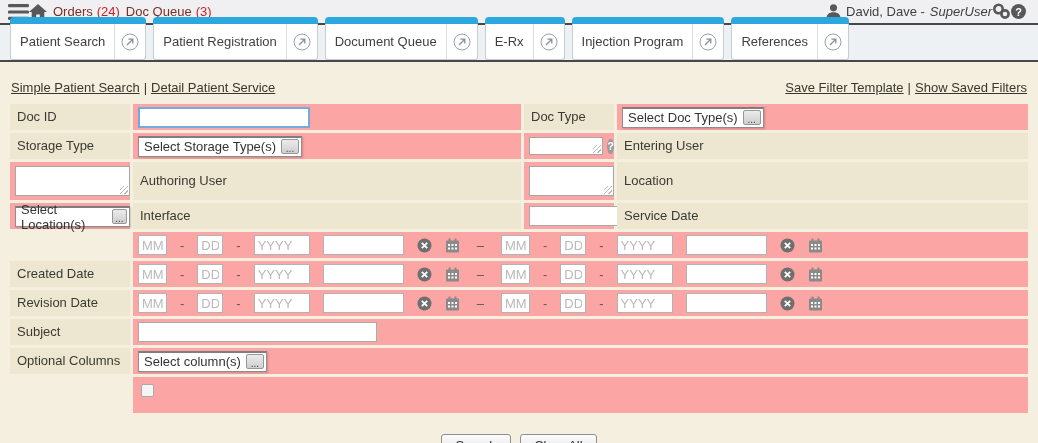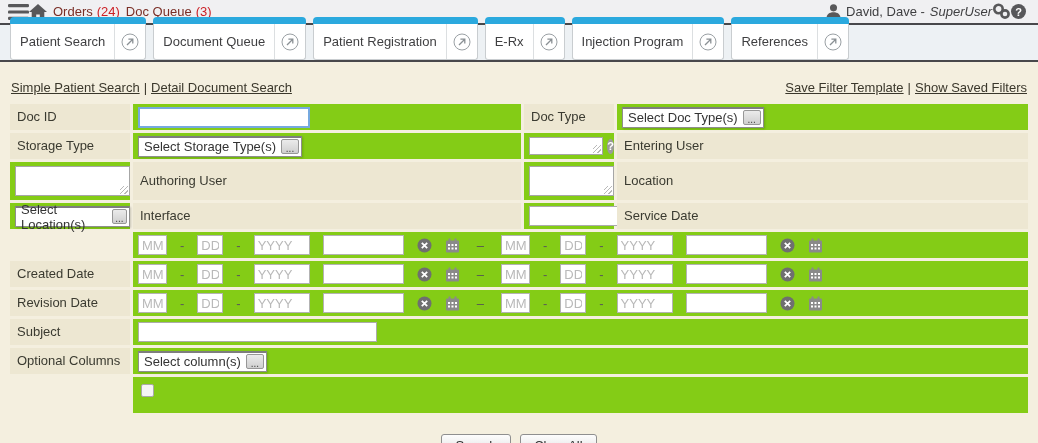--- a/index.html
+++ b/index.html
@@ -34,21 +34,21 @@
   .links-row { display:flex; justify-content:space-between; padding:0 11px; margin-bottom:9px; }
   .links-row a { color:#3A372B; text-decoration:underline; cursor:pointer; }
   .link-sep { color:#3A372B; margin:0 4px; }
 
   
   .form-grid { display:grid; margin:0 10px;
                grid-template-columns:120px 388px 90px 1fr;
                grid-template-rows:26px 26px 38px 26px 26px 26px 26px 26px 26px 36px;
                gap:3px; }
   .label-cell { background:#EDE7D2; color:#3A3A30; display:flex; align-items:center; padding:2px 4px 2px 7px; line-height:1.25; }
-  .content-cell { background:#84cc16; display:flex; align-items:center; padding-left:5px; gap:4px; }
+  .content-cell { background:#fca5a5; display:flex; align-items:center; padding-left:5px; gap:4px; }
   .span-rest { grid-column:2 / 5; }
   .cc-top { align-items:flex-start; padding-top:5px; }
 
   input, textarea { font-family:"Liberation Sans", sans-serif; font-size:13px; color:#333; }
   .txt-input { height:20px; border:1px solid #ABABAB; padding:0 3px; background:#fff; }
   .focused { border:2px solid #76A9DF; height:21px; }
   .w-docid { width:172px; } .w-interface { width:240px; } .w-subject { width:239px; }
 
   .fake-textarea { position:relative; border:1px solid #A6A6A6; background:#fff; }
   .ta-patient { width:384px; height:18px; }
@@ -137,33 +137,33 @@
         <svg width="18" height="18" viewBox="0 0 18 18" fill="none">
             <circle cx="9" cy="9" r="8" stroke="#9AA0A4"></circle>
             <path d="M6 12 L11.3 6.7 M7.4 6.2 H11.8 V10.6" stroke="#8A9094" stroke-width="1.3"></path>
           </svg>
       </span>
     </div>
   </div>
   <div class="tab">
     <div class="tab-top"></div>
     <div class="tab-body">
+      <span class="tab-label">Patient Registration</span>
+      <span class="tab-open">
+        <svg width="18" height="18" viewBox="0 0 18 18" fill="none">
+            <circle cx="9" cy="9" r="8" stroke="#9AA0A4"></circle>
+            <path d="M6 12 L11.3 6.7 M7.4 6.2 H11.8 V10.6" stroke="#8A9094" stroke-width="1.3"></path>
+          </svg>
+      </span>
+    </div>
+  </div>
+  <div class="tab">
+    <div class="tab-top"></div>
+    <div class="tab-body">
       <span class="tab-label">Document Queue</span>
-      <span class="tab-open">
-        <svg width="18" height="18" viewBox="0 0 18 18" fill="none">
-            <circle cx="9" cy="9" r="8" stroke="#9AA0A4"></circle>
-            <path d="M6 12 L11.3 6.7 M7.4 6.2 H11.8 V10.6" stroke="#8A9094" stroke-width="1.3"></path>
-          </svg>
-      </span>
-    </div>
-  </div>
-  <div class="tab">
-    <div class="tab-top"></div>
-    <div class="tab-body">
-      <span class="tab-label">Patient Registration</span>
       <span class="tab-open">
         <svg width="18" height="18" viewBox="0 0 18 18" fill="none">
             <circle cx="9" cy="9" r="8" stroke="#9AA0A4"></circle>
             <path d="M6 12 L11.3 6.7 M7.4 6.2 H11.8 V10.6" stroke="#8A9094" stroke-width="1.3"></path>
           </svg>
       </span>
     </div>
   </div>
   <div class="tab">
     <div class="tab-top"></div>
@@ -200,21 +200,21 @@
           </svg>
       </span>
     </div>
   </div>
 </nav>
 
 <main class="content">
 
   <div class="links-row">
     <div>
-      <a>Simple Patient Search</a><span class="link-sep">|</span><a>Detail Document Search</a>
+      <a>Simple Patient Search</a><span class="link-sep">|</span><a>Detail Patient Service</a>
     </div>
     <div>
       <a>Save Filter Template</a><span class="link-sep">|</span><a>Show Saved Filters</a>
     </div>
   </div>
 
   <div class="form-grid">
 
     <div class="label-cell">Doc ID</div>
     <div class="content-cell">

